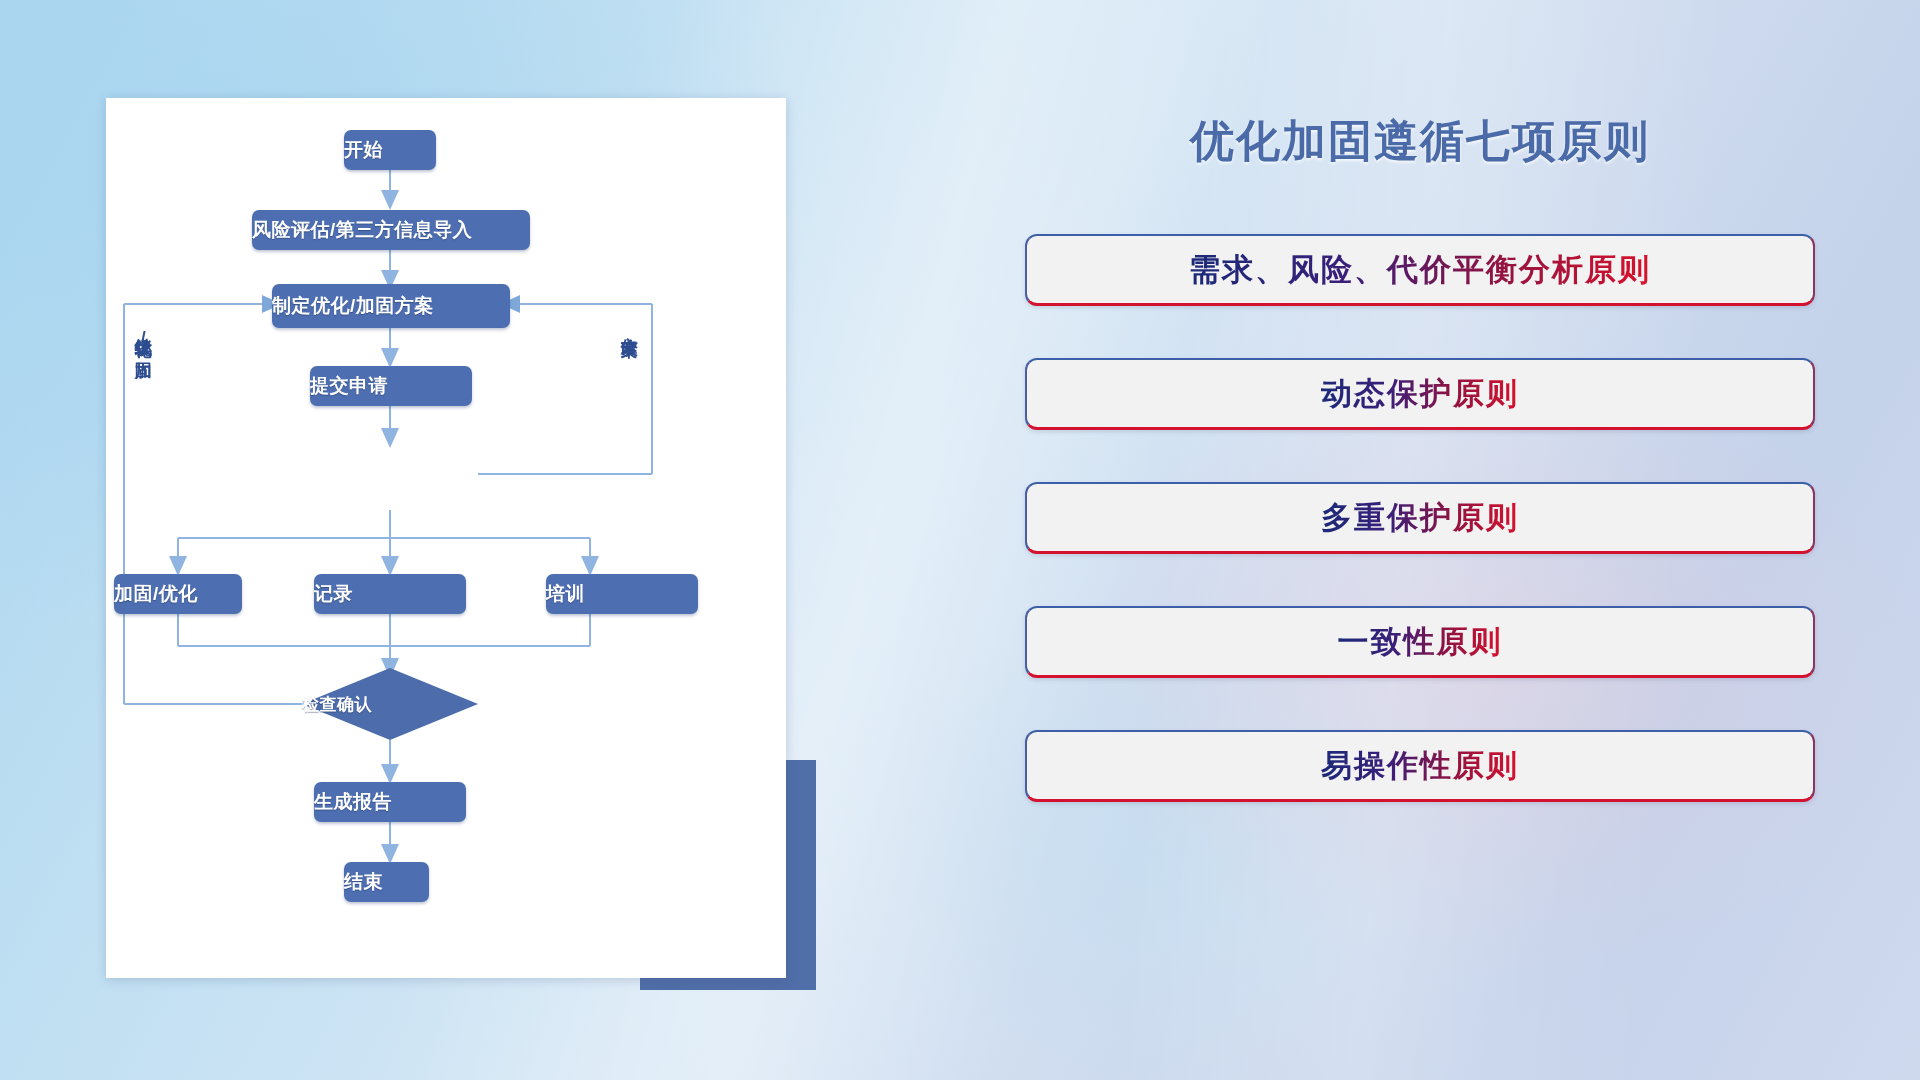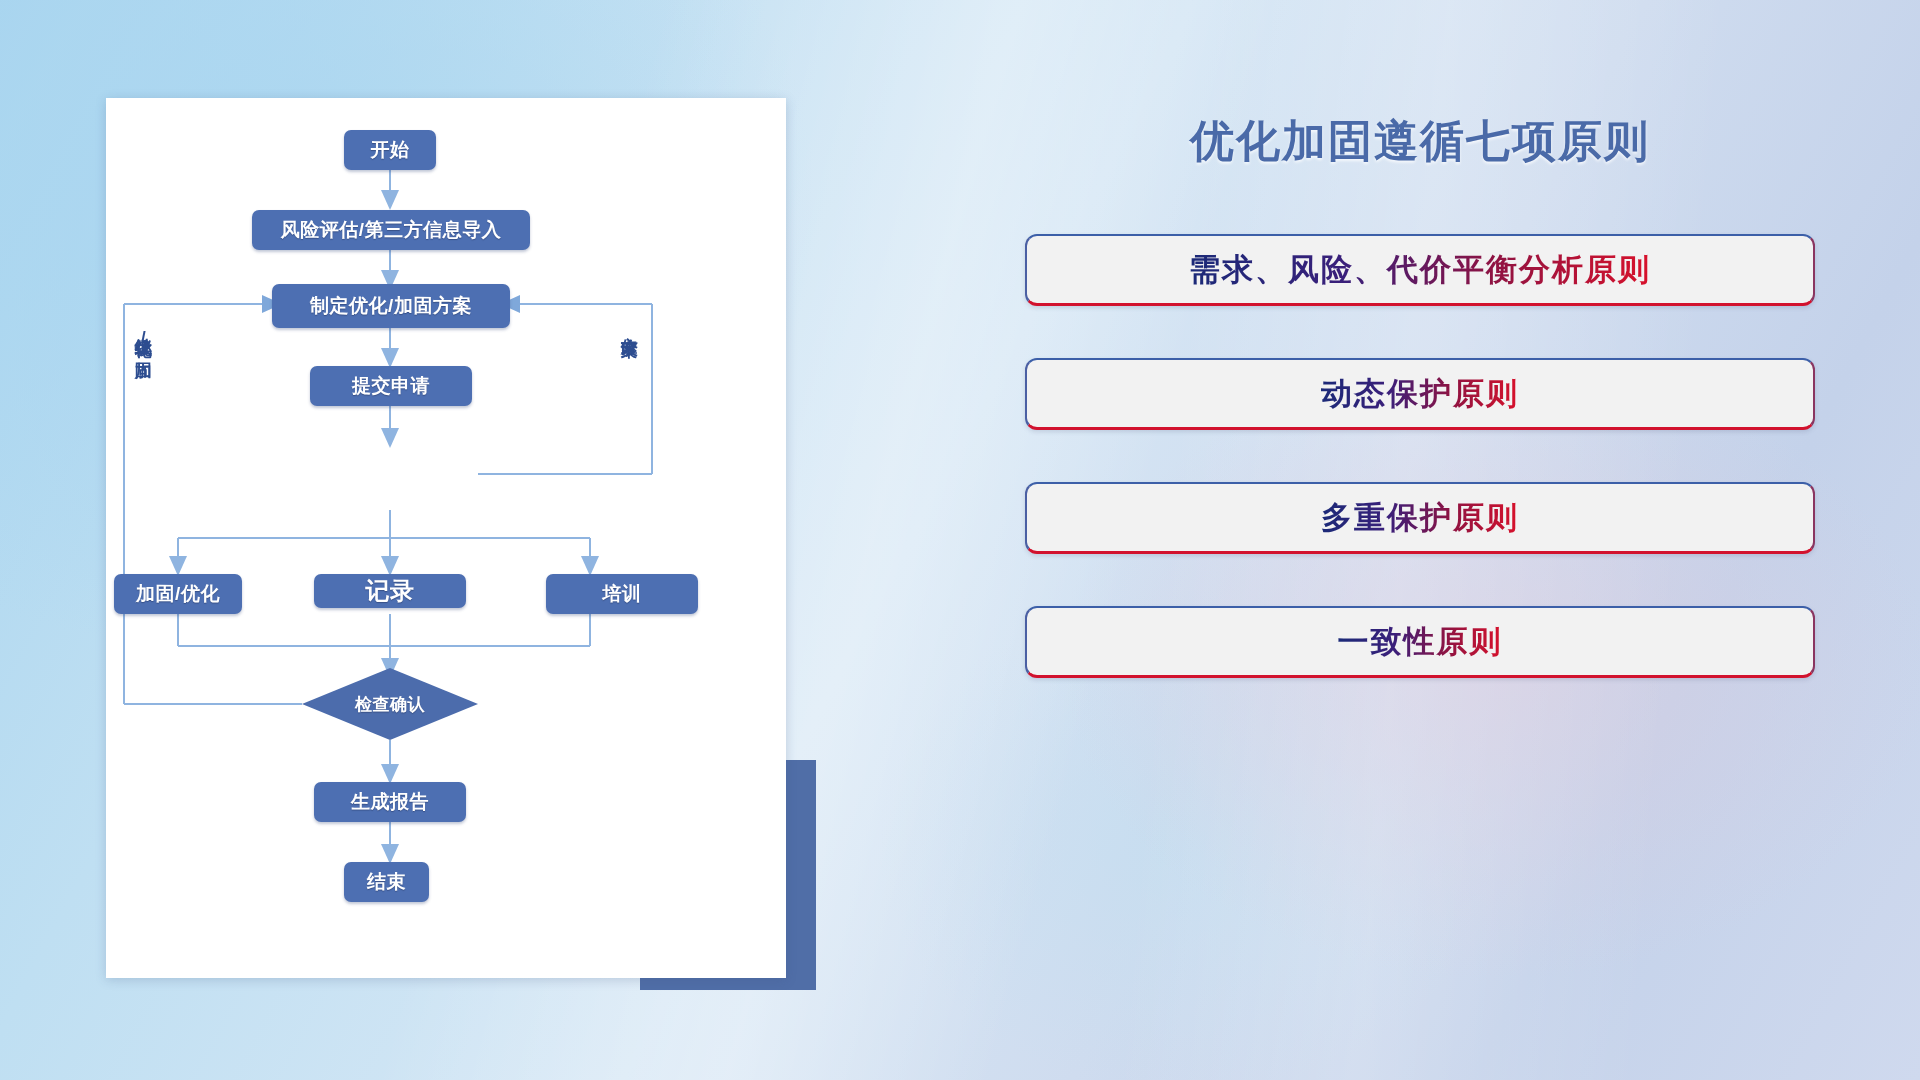--- a/index.html
+++ b/index.html
@@ -59,21 +59,21 @@
     position: absolute;
     left: 0; top: 0;
     width: 680px;
     height: 880px;
   }
 
   .node {
     position: absolute;
     display: flex;
     align-items: center;
-    justify-content: center;
+    justify-content: flex-start;
     color: #ffffff;
     font-weight: bold;
     letter-spacing: 0.5px;
     text-shadow: 0 1px 1px rgba(30,45,85,0.45);
     box-sizing: border-box;
   }
   .node.rect {
     background: #4d6fb2;
     border-radius: 7px;
     box-shadow: 0 2px 3px rgba(50,70,120,0.30);
@@ -224,21 +224,21 @@
 
     <div class="node rect" style="left:204px; top:268px; width:162px; height:40px; font-size:19px;">
       <span>提交申请</span>
     </div>
 
 
     <div class="node rect" style="left:8px; top:476px; width:128px; height:40px; font-size:19px;">
       <span>加固/优化</span>
     </div>
 
-    <div class="node rect" style="left:208px; top:476px; width:152px; height:34px; font-size:24px;">
+    <div class="node rect" style="left:208px; top:476px; width:152px; height:40px; font-size:19px;">
       <span>记录</span>
     </div>
 
     <div class="node rect" style="left:408px; top:476px; width:152px; height:40px; font-size:19px;margin-left:32px;">
       <span>培训</span>
     </div>
 
     <div class="node diamond" style="left:196px; top:570px; width:176px; height:72px; font-size:17px;">
       <span class="diamond-shape"></span>
       <span class="diamond-label">检查确认</span>
@@ -266,15 +266,18 @@
     </div>
     <div class="principle">
       <span class="ptext">动态保护原则</span>
     </div>
     <div class="principle">
       <span class="ptext">多重保护原则</span>
     </div>
     <div class="principle">
       <span class="ptext">一致性原则</span>
     </div>
+    <div class="principle">
+      <span class="ptext">易操作性原则</span>
+    </div>
   </div>
 
 </div>
 
 </body></html>

